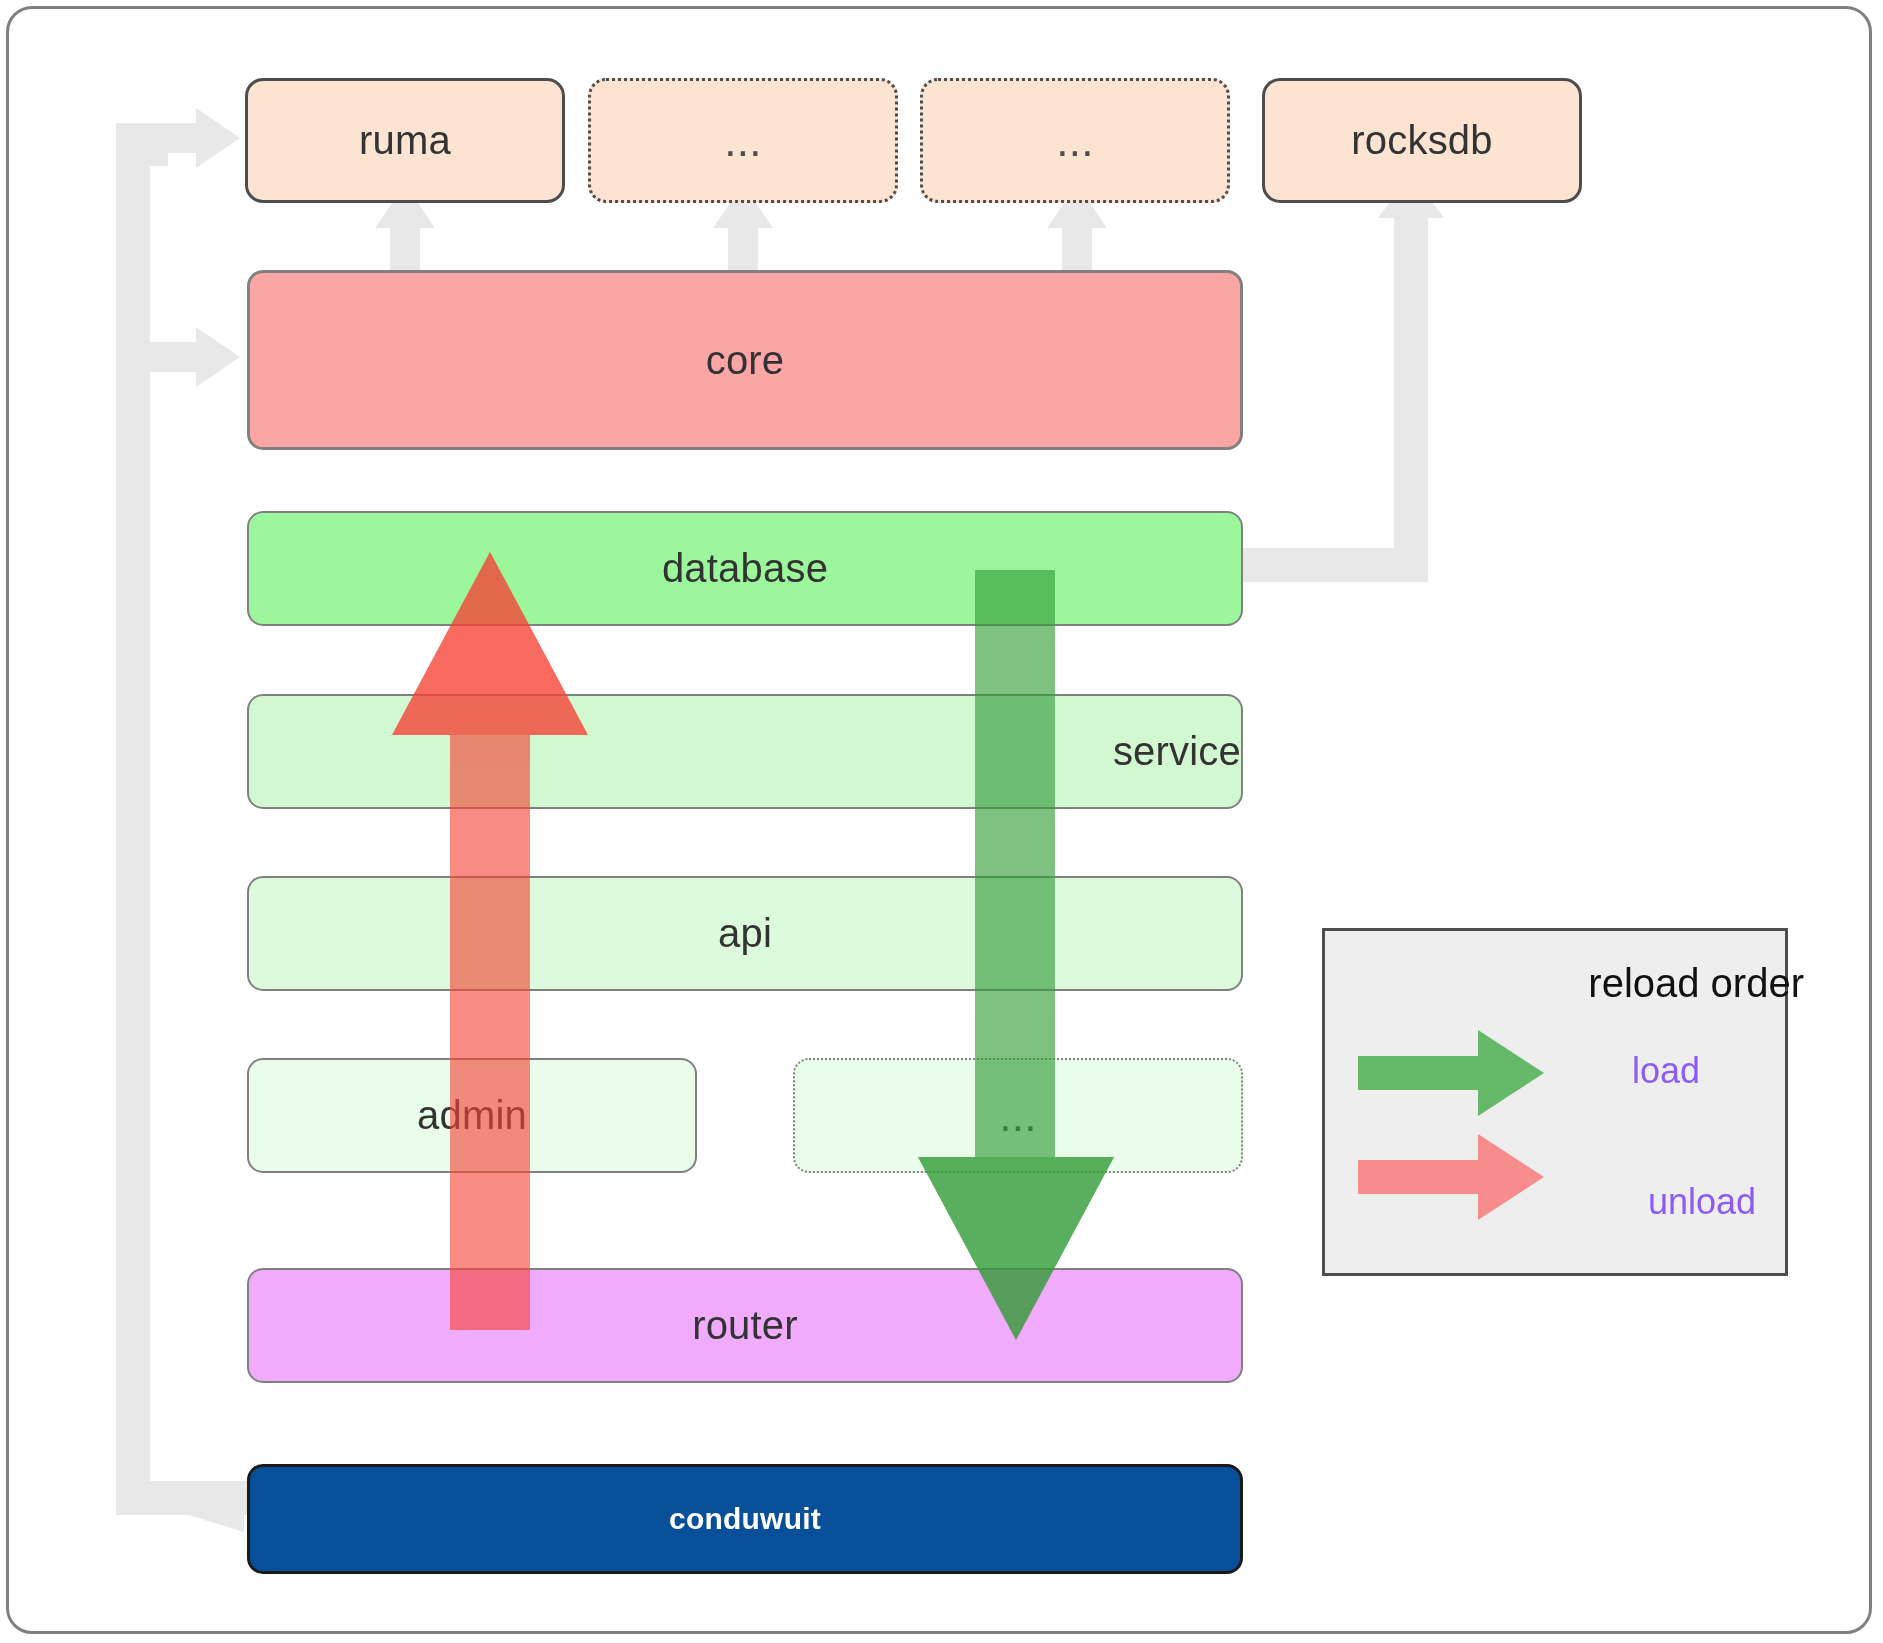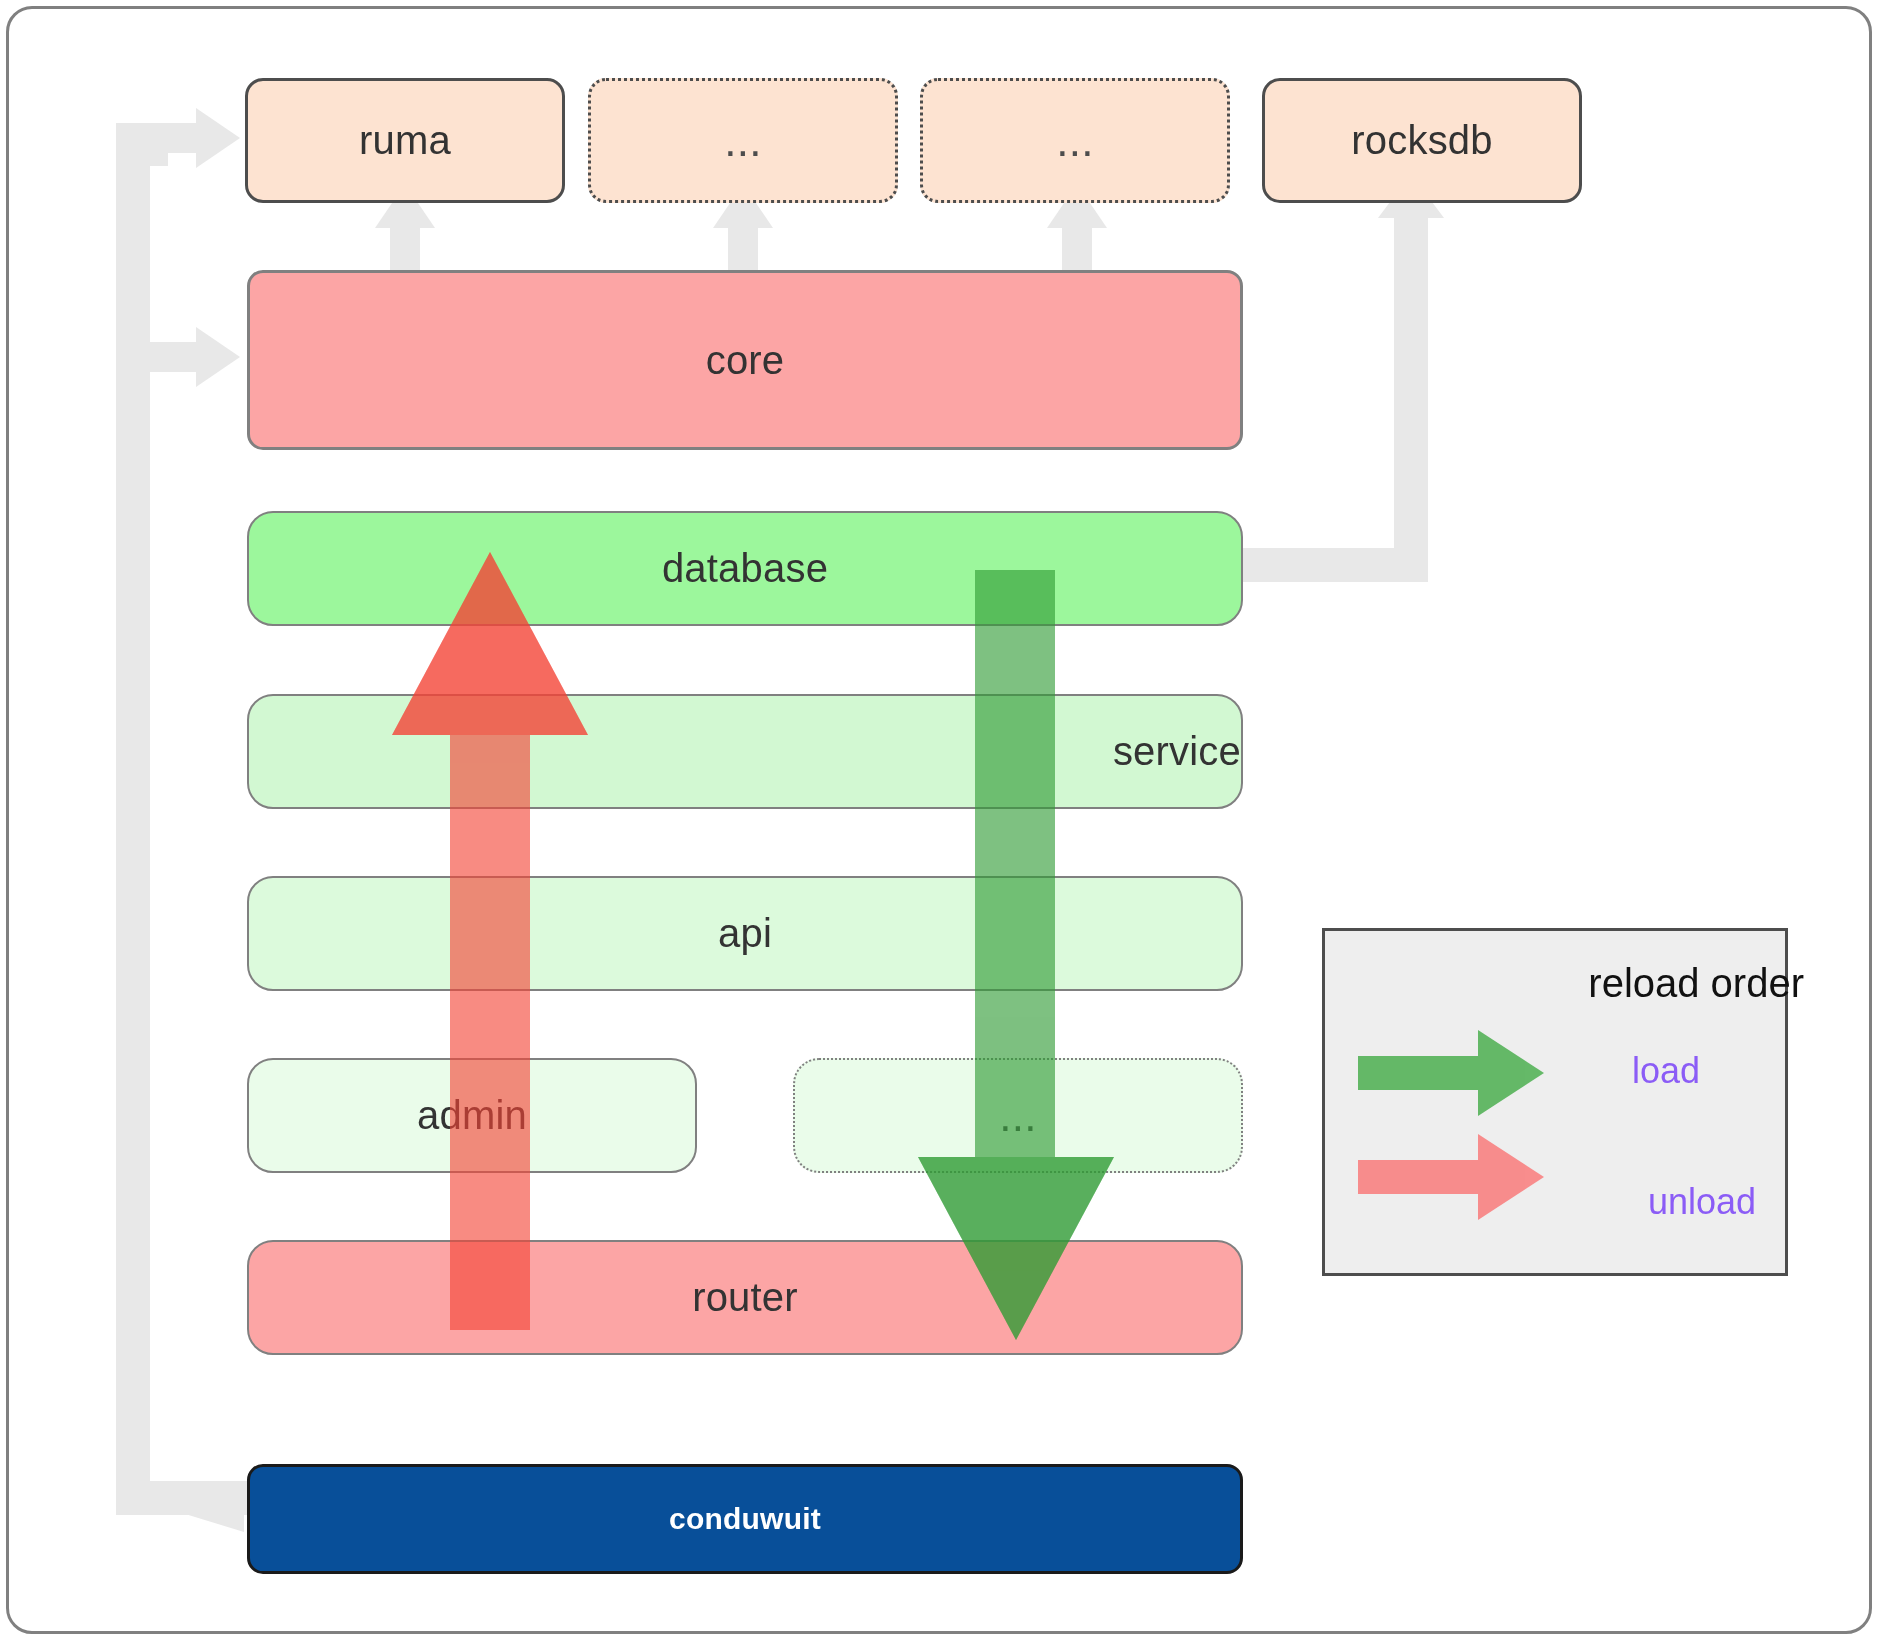--- a/index.html
+++ b/index.html
@@ -33,21 +33,21 @@
     width: 1883px;
     height: 1643px;
     overflow: visible;
   }
   .node {
     position: absolute;
     display: flex;
     align-items: center;
     justify-content: center;
     box-sizing: border-box;
-    border-radius: 26px;
+    border-radius: 16px;
     font-size: 40px;
     color: #333333;
     letter-spacing: 0.2px;
   }
   .node.dep {
     background: #fde3d1;
     border: 3px solid #4d4d4d;
     border-radius: 18px;
   }
   .node.dep-dotted {
@@ -75,22 +75,23 @@
   }
   .node.admin {
     background: #eafcea;
     border: 2px solid #808080;
   }
   .node.ellipsis-lower {
     background: #eafcea;
     border: 2px dotted #808080;
   }
   .node.router {
-    background: #fca5a5;
-    border: 2px solid #808080;
+    background: #f0abfc;
+    border: 2px solid #808080;
+    margin-top: 28px;
   }
   .node.root {
     background: #084f99;
     border: 3px solid #1a1a1a;
     border-radius: 16px;
     color: #ffffff;
     font-weight: bold;
     font-size: 30px;
   }
   .legend-box {

